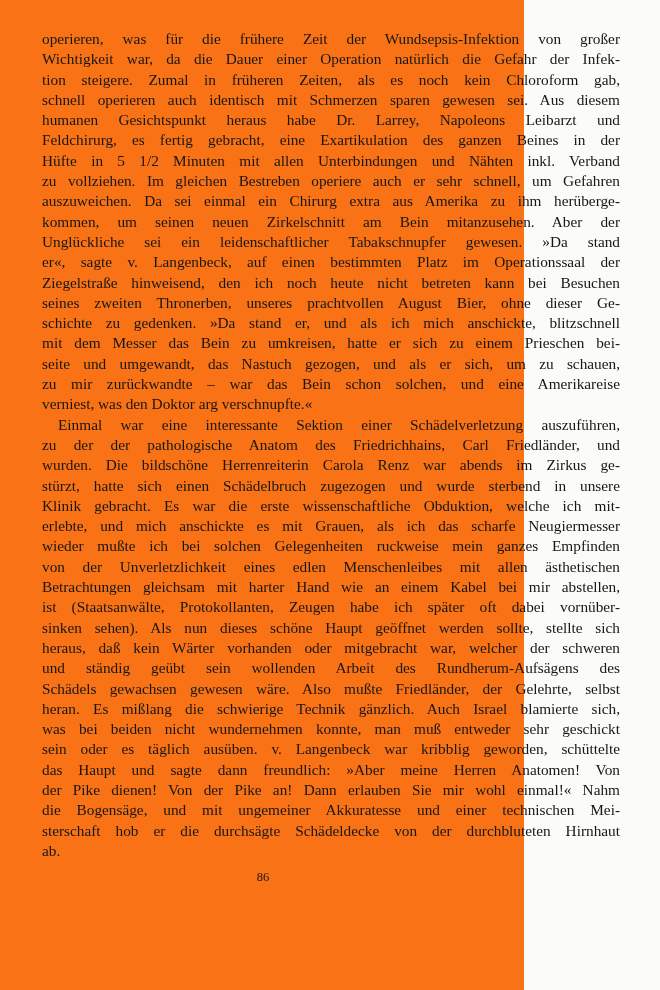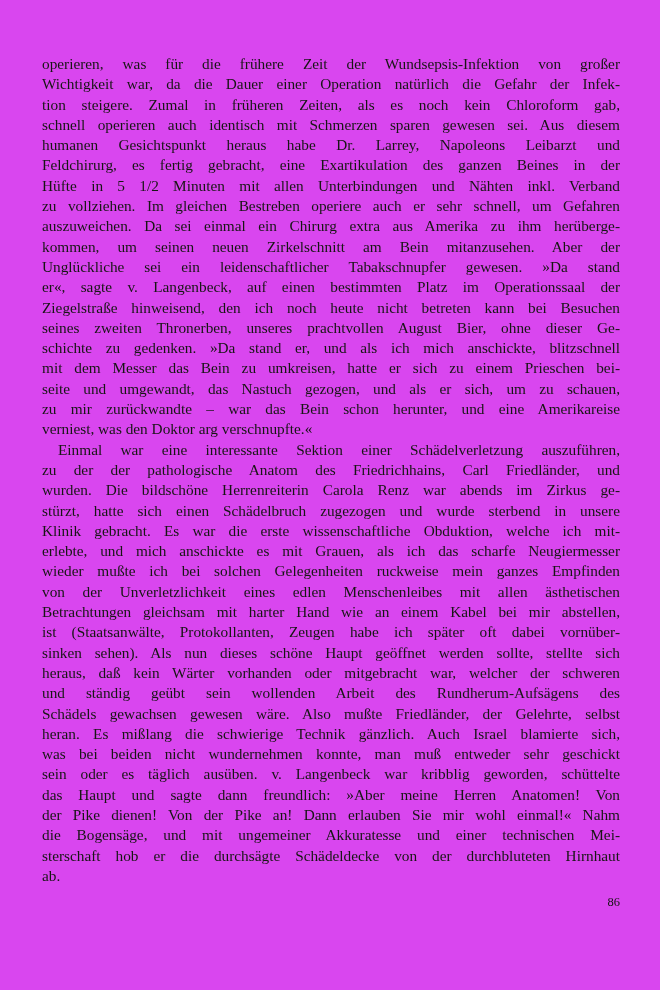--- a/index.html
+++ b/index.html
@@ -9,24 +9,24 @@
   }
   body {
     width: 660px;
     height: 990px;
     overflow: hidden;
     font-family: "Liberation Serif", "DejaVu Serif", serif;
     color: #171614;
   }
   .page {
     box-sizing: border-box;
-    width: 660px;
+    width: 524px;
     height: 990px;
-    padding: 54px 40px 0 42px;
-    background: #d946ef;
+    padding: 29px 40px 0 42px;
+    background: #f97316;
   }
   .text-block {
     width: 578px;
   }
   .paragraph {
     margin: 0;
   }
   .text-line {
     font-size: 15.3px;
     line-height: 20.3px;
@@ -38,21 +38,21 @@
     text-align: left;
     text-align-last: left;
   }
   .paragraph.indent .text-line:first-child {
     text-indent: 16px;
   }
   .page-number {
     margin-top: 9px;
     font-size: 12.5px;
     line-height: 14px;
-    text-align: right;
+    text-align: center;
   }
 </style>
 </head>
 <body>
 
 <div class="page">
   <div class="text-block">
       <div class="paragraph">
         <div class="text-line">operieren, was für die frühere Zeit der Wundsepsis-Infektion von großer</div>
         <div class="text-line">Wichtigkeit war, da die Dauer einer Operation natürlich die Gefahr der Infek-</div>
@@ -64,21 +64,21 @@
         <div class="text-line">zu vollziehen. Im gleichen Bestreben operiere auch er sehr schnell, um Gefahren</div>
         <div class="text-line">auszuweichen. Da sei einmal ein Chirurg extra aus Amerika zu ihm herüberge-</div>
         <div class="text-line">kommen, um seinen neuen Zirkelschnitt am Bein mitanzusehen. Aber der</div>
         <div class="text-line">Unglückliche sei ein leidenschaftlicher Tabakschnupfer gewesen. »Da stand</div>
         <div class="text-line">er«, sagte v. Langenbeck, auf einen bestimmten Platz im Operationssaal der</div>
         <div class="text-line">Ziegelstraße hinweisend, den ich noch heute nicht betreten kann bei Besuchen</div>
         <div class="text-line">seines zweiten Thronerben, unseres prachtvollen August Bier, ohne dieser Ge-</div>
         <div class="text-line">schichte zu gedenken. »Da stand er, und als ich mich anschickte, blitzschnell</div>
         <div class="text-line">mit dem Messer das Bein zu umkreisen, hatte er sich zu einem Prieschen bei-</div>
         <div class="text-line">seite und umgewandt, das Nastuch gezogen, und als er sich, um zu schauen,</div>
-        <div class="text-line">zu mir zurückwandte – war das Bein schon herunter, und eine Amerikareise</div>
+        <div class="text-line">zu mir zurückwandte – war das Bein schon solchen, und eine Amerikareise</div>
         <div class="text-line last">verniest, was den Doktor arg verschnupfte.«</div>
       </div>
       <div class="paragraph indent">
         <div class="text-line">Einmal war eine interessante Sektion einer Schädelverletzung auszuführen,</div>
         <div class="text-line">zu der der pathologische Anatom des Friedrichhains, Carl Friedländer, und</div>
         <div class="text-line">wurden. Die bildschöne Herrenreiterin Carola Renz war abends im Zirkus ge-</div>
         <div class="text-line">stürzt, hatte sich einen Schädelbruch zugezogen und wurde sterbend in unsere</div>
         <div class="text-line">Klinik gebracht. Es war die erste wissenschaftliche Obduktion, welche ich mit-</div>
         <div class="text-line">erlebte, und mich anschickte es mit Grauen, als ich das scharfe Neugiermesser</div>
         <div class="text-line">wieder mußte ich bei solchen Gelegenheiten ruckweise mein ganzes Empfinden</div>

